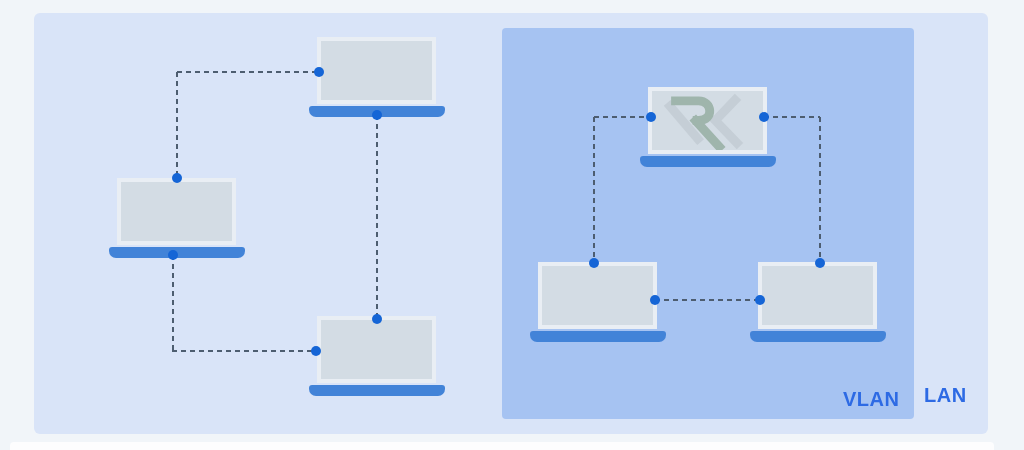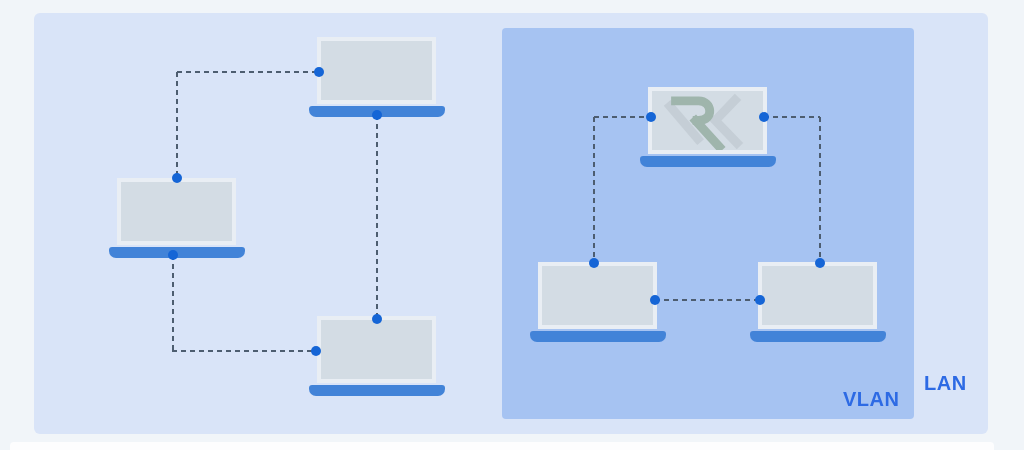--- a/index.html
+++ b/index.html
@@ -23,21 +23,21 @@
   
   .h-line{position:absolute;height:2px;
       background:repeating-linear-gradient(90deg,#4d5d70 0 5px,transparent 5px 9px);}
   .v-line{position:absolute;width:2px;
       background:repeating-linear-gradient(180deg,#4d5d70 0 5px,transparent 5px 9px);}
   .dot{position:absolute;width:10px;height:10px;border-radius:50%;background:#1565d6;}
 
   .zone-label{position:absolute;font-size:20px;font-weight:bold;color:#2d6ae4;
       letter-spacing:0.5px;}
   .vlan-label{left:843px;top:388px;}
-  .lan-label{left:924px;top:372px;}
+  .lan-label{left:924px;top:384px;}
 </style>
 </head>
 <body>
 
 <div class="canvas">
 
   <div class="lan-zone"></div>
   <div class="vlan-zone"></div>
 
   <div class="h-line" style="left:177px;top:71px;width:142px;"></div>

